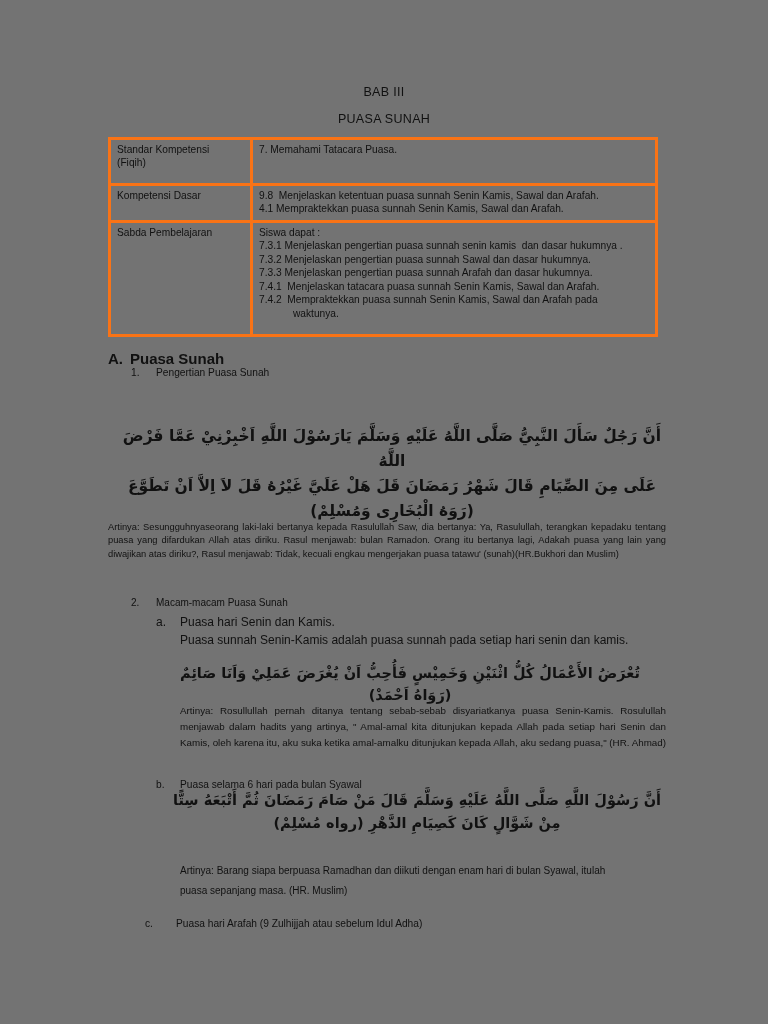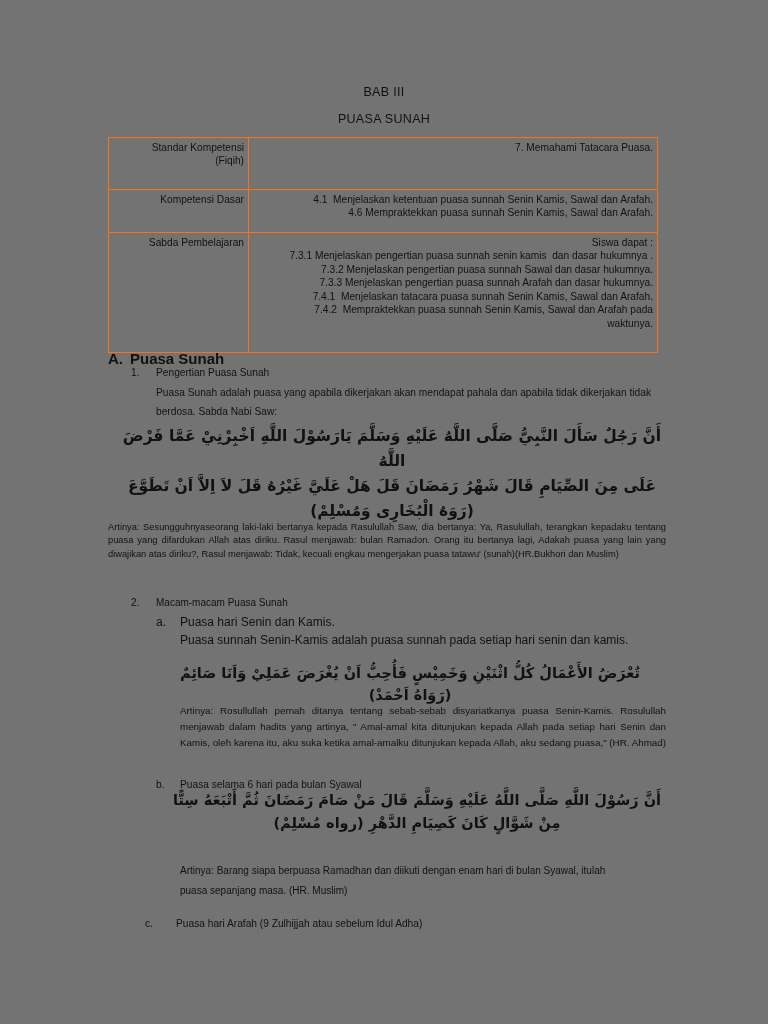--- a/index.html
+++ b/index.html
@@ -45,25 +45,24 @@
   .kd-table {
     position: absolute;
     left: 108px;
     top: 137px;
     width: 550px;
     border-collapse: collapse;
     table-layout: fixed;
     font-size: 10.2px;
   }
   .kd-table td {
-    border: 1px solid #f97316;
+    border: 3px solid #f97316;
     vertical-align: top;
-    padding: 3px 4px 12px 6px;
+    padding: 3px 4px 4px 6px;
     line-height: 1.32;
-    text-align: right;
   }
   .kd-table td.label { width: 129px; }
   .kd-table tr.r1 td { height: 36px; }
   .kd-table tr.r2 td { height: 24px; }
   .kd-table tr.r3 td { height: 104px; }
   .kd-line { display: block; white-space: pre; }
   .kd-line.ind { padding-left: 34px; }
 
   
   .sec-a {
@@ -195,22 +194,22 @@
         </td>
         <td class="content">
           <span class="kd-line">7. Memahami Tatacara Puasa.</span>
         </td>
       </tr>
       <tr class="r2">
         <td class="label">
           <span class="kd-line">Kompetensi Dasar</span>
         </td>
         <td class="content">
-          <span class="kd-line">4.1  Menjelaskan ketentuan puasa sunnah Senin Kamis, Sawal dan Arafah.</span>
-          <span class="kd-line">4.6 Mempraktekkan puasa sunnah Senin Kamis, Sawal dan Arafah.</span>
+          <span class="kd-line">9.8  Menjelaskan ketentuan puasa sunnah Senin Kamis, Sawal dan Arafah.</span>
+          <span class="kd-line">4.1 Mempraktekkan puasa sunnah Senin Kamis, Sawal dan Arafah.</span>
         </td>
       </tr>
       <tr class="r3">
         <td class="label">
           <span class="kd-line">Sabda Pembelajaran</span>
         </td>
         <td class="content">
           <span class="kd-line">Siswa dapat :</span>
           <span class="kd-line">7.3.1 Menjelaskan pengertian puasa sunnah senin kamis  dan dasar hukumnya .</span>
           <span class="kd-line">7.3.2 Menjelaskan pengertian puasa sunnah Sawal dan dasar hukumnya.</span>
@@ -224,21 +223,20 @@
   </table>
 
   <div class="sec-a">
     <span class="letter">A.</span><span>Puasa Sunah</span>
   </div>
 
   <div class="item1-num">
     <span class="n">1.</span><span>Pengertian Puasa Sunah</span>
   </div>
 
-  <div class="para-pengertian">Puasa Sunah adalah puasa yang apabila dikerjakan akan mendapat pahala dan apabila tidak dikerjakan tidak berdosa. Sabda Nabi Saw:</div>
 
   <div class="hadith1 arabic">
     <div>أَنَّ رَجُلٌ سَأَلَ النَّبِيُّ صَلَّى اللَّهُ عَلَيْهِ وَسَلَّمَ  يَارَسُوْلَ اللَّهِ اَخْبِرْنِيْ عَمَّا فَرْضَ اللَّهُ</div>
     <div>عَلَى مِنَ الصِّيَامِ قَالَ شَهْرُ رَمَضَانَ قَلَ هَلْ عَلَيَّ غَيْرُهُ قَلَ لاَ اِلاَّ اَنْ تَطَوَّعَ</div>
     <div>(رَوَهُ الْبُخَارِى وَمُسْلِمْ)</div>
   </div>
 
   <div class="artinya1">Artinya: Sesungguhnyaseorang laki-laki bertanya kepada Rasulullah Saw, dia bertanya: Ya, Rasulullah, terangkan kepadaku tentang puasa yang difardukan Allah atas diriku. Rasul menjawab: bulan Ramadon. Orang itu bertanya lagi, Adakah puasa yang lain yang diwajikan atas diriku?, Rasul menjawab: Tidak, kecuali engkau mengerjakan puasa tatawu' (sunah)(HR.Bukhori dan Muslim)</div>
 
   <div class="item2-num">

